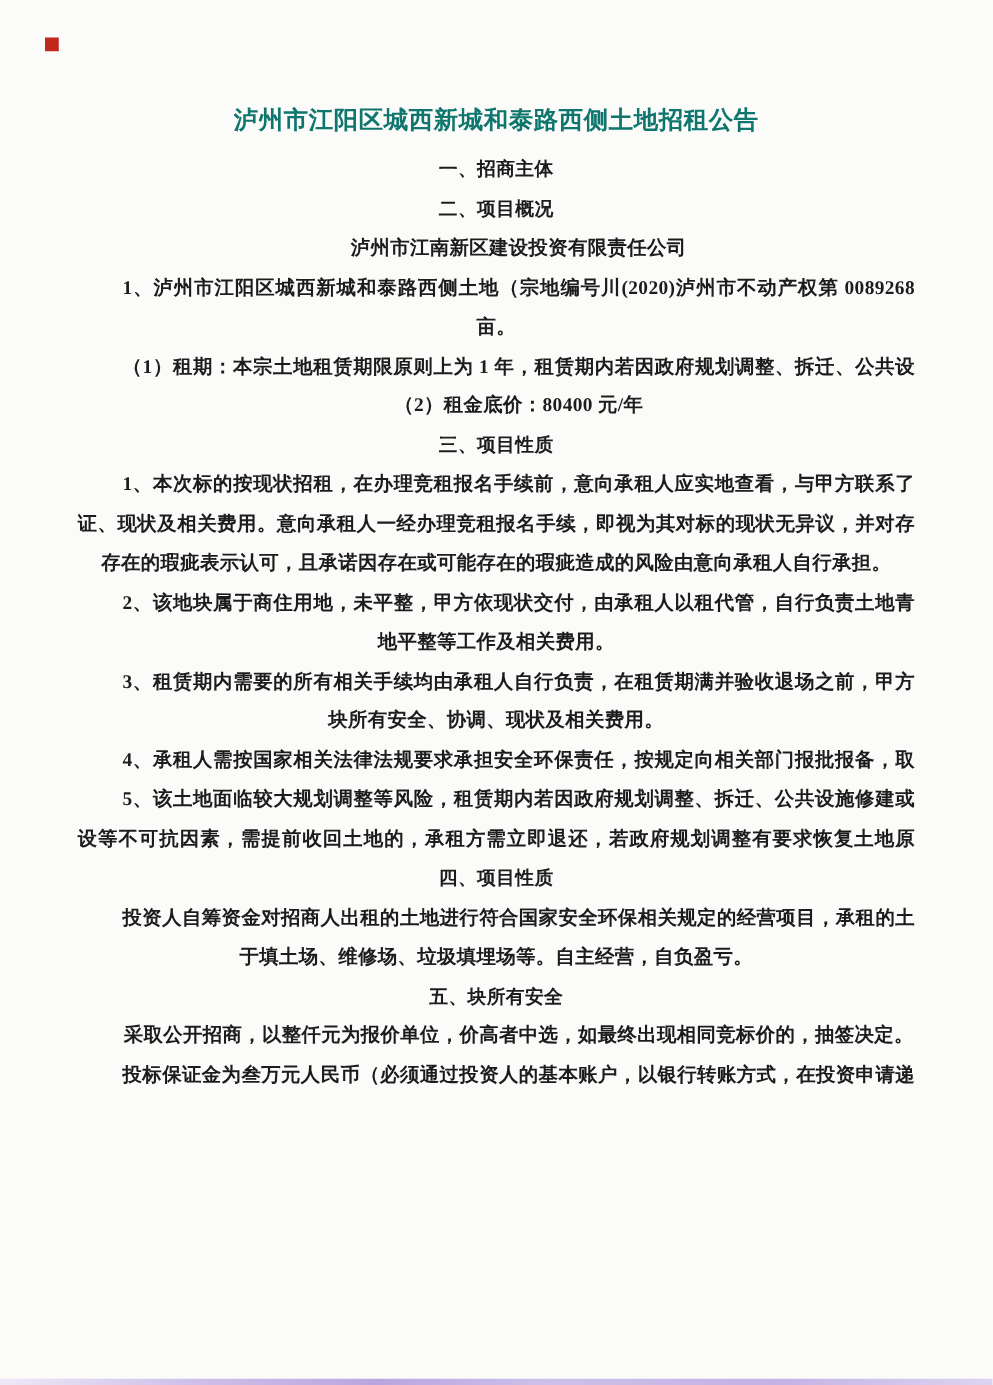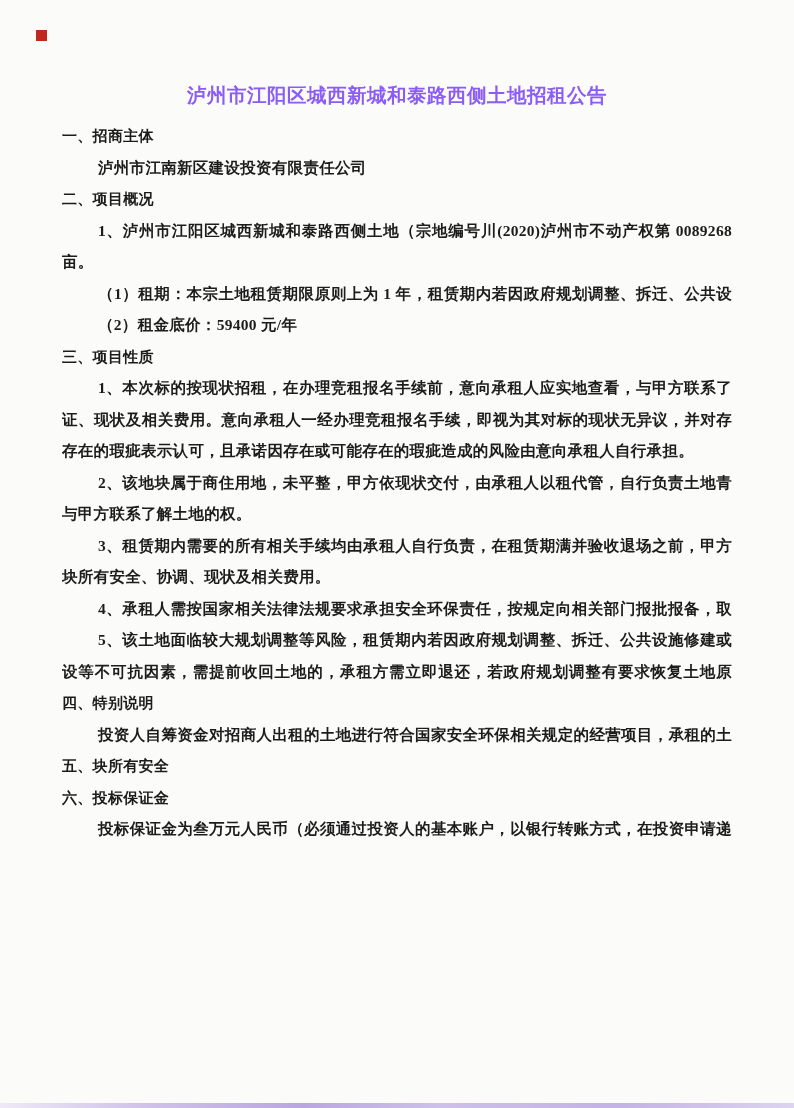--- a/index.html
+++ b/index.html
@@ -14,32 +14,33 @@
   .page{position:absolute;inset:0;}
   .red-mark{
     position:absolute;left:36px;top:30px;
     width:11px;height:11px;
   }
   .doc-title{
     position:absolute;top:82px;left:0;right:0;
     text-align:center;
     font-size:19.5px;font-weight:700;
     letter-spacing:0.5px;
-    color:#8b5cf6;
+    color:#0f766e;
   }
   .lines{
     position:absolute;left:62px;top:120px;width:670px;
   }
   .ln{
     height:31.5px;line-height:31.5px;
     font-size:15.5px;
     font-weight:600;
     overflow:hidden;
     letter-spacing:0.3px;
     white-space:nowrap;
+    text-align:center;
   }
   .ln.head{
     font-weight:700;
     font-family:"Liberation Sans","DejaVu Sans",sans-serif;
     font-size:15px;
   }
   .ln.indent{text-indent:36px;}
   .ln.just{
     white-space:normal;
     text-align:justify;
@@ -55,39 +56,40 @@
 <body>
 
 <div class="page">
 
   <div class="red-mark" style="background:#c0281e"></div>
 
   <div class="doc-title">泸州市江阳区城西新城和泰路西侧土地招租公告</div>
 
   <div class="lines">
     <div class="ln head">一、招商主体</div>
+    <div class="ln head">二、项目概况</div>
     <div class="ln indent">泸州市江南新区建设投资有限责任公司</div>
-    <div class="ln head">二、项目概况</div>
     <div class="ln indent just">1、泸州市江阳区城西新城和泰路西侧土地（宗地编号川(2020)泸州市不动产权第 0089268 号），约 11</div>
     <div class="ln">亩。</div>
     <div class="ln indent just">（1）租期：本宗土地租赁期限原则上为 1 年，租赁期内若因政府规划调整、拆迁、公共设施修建或甲</div>
-    <div class="ln indent">（2）租金底价：59400 元/年</div>
+    <div class="ln indent">（2）租金底价：80400 元/年</div>
     <div class="ln head">三、项目性质</div>
     <div class="ln indent just">1、本次标的按现状招租，在办理竞租报名手续前，意向承租人应实地查看，与甲方联系了解土地的权</div>
     <div class="ln just">证、现状及相关费用。意向承租人一经办理竞租报名手续，即视为其对标的现状无异议，并对存在或可能</div>
     <div class="ln">存在的瑕疵表示认可，且承诺因存在或可能存在的瑕疵造成的风险由意向承租人自行承担。</div>
     <div class="ln indent just">2、该地块属于商住用地，未平整，甲方依现状交付，由承租人以租代管，自行负责土地青苗赔偿、土</div>
-    <div class="ln">与甲方联系了解土地的权。</div>
+    <div class="ln">地平整等工作及相关费用。</div>
     <div class="ln indent just">3、租赁期内需要的所有相关手续均由承租人自行负责，在租赁期满并验收退场之前，甲方不参与该地</div>
     <div class="ln">块所有安全、协调、现状及相关费用。</div>
     <div class="ln indent just">4、承租人需按国家相关法律法规要求承担安全环保责任，按规定向相关部门报批报备，取得相关经营</div>
     <div class="ln indent just">5、该土地面临较大规划调整等风险，租赁期内若因政府规划调整、拆迁、公共设施修建或甲方开发建</div>
     <div class="ln just">设等不可抗因素，需提前收回土地的，承租方需立即退还，若政府规划调整有要求恢复土地原状；承租方</div>
-    <div class="ln head">四、特别说明</div>
+    <div class="ln head">四、项目性质</div>
     <div class="ln indent just">投资人自筹资金对招商人出租的土地进行符合国家安全环保相关规定的经营项目，承租的土地不得用</div>
+    <div class="ln">于填土场、维修场、垃圾填埋场等。自主经营，自负盈亏。</div>
     <div class="ln head">五、块所有安全</div>
-    <div class="ln head">六、投标保证金</div>
+    <div class="ln indent">采取公开招商，以整仟元为报价单位，价高者中选，如最终出现相同竞标价的，抽签决定。</div>
     <div class="ln indent just">投标保证金为叁万元人民币（必须通过投资人的基本账户，以银行转账方式，在投资申请递交截止日</div>
   </div>
 
   <div class="scan-edge"></div>
 
 </div>
 
 </body></html>

